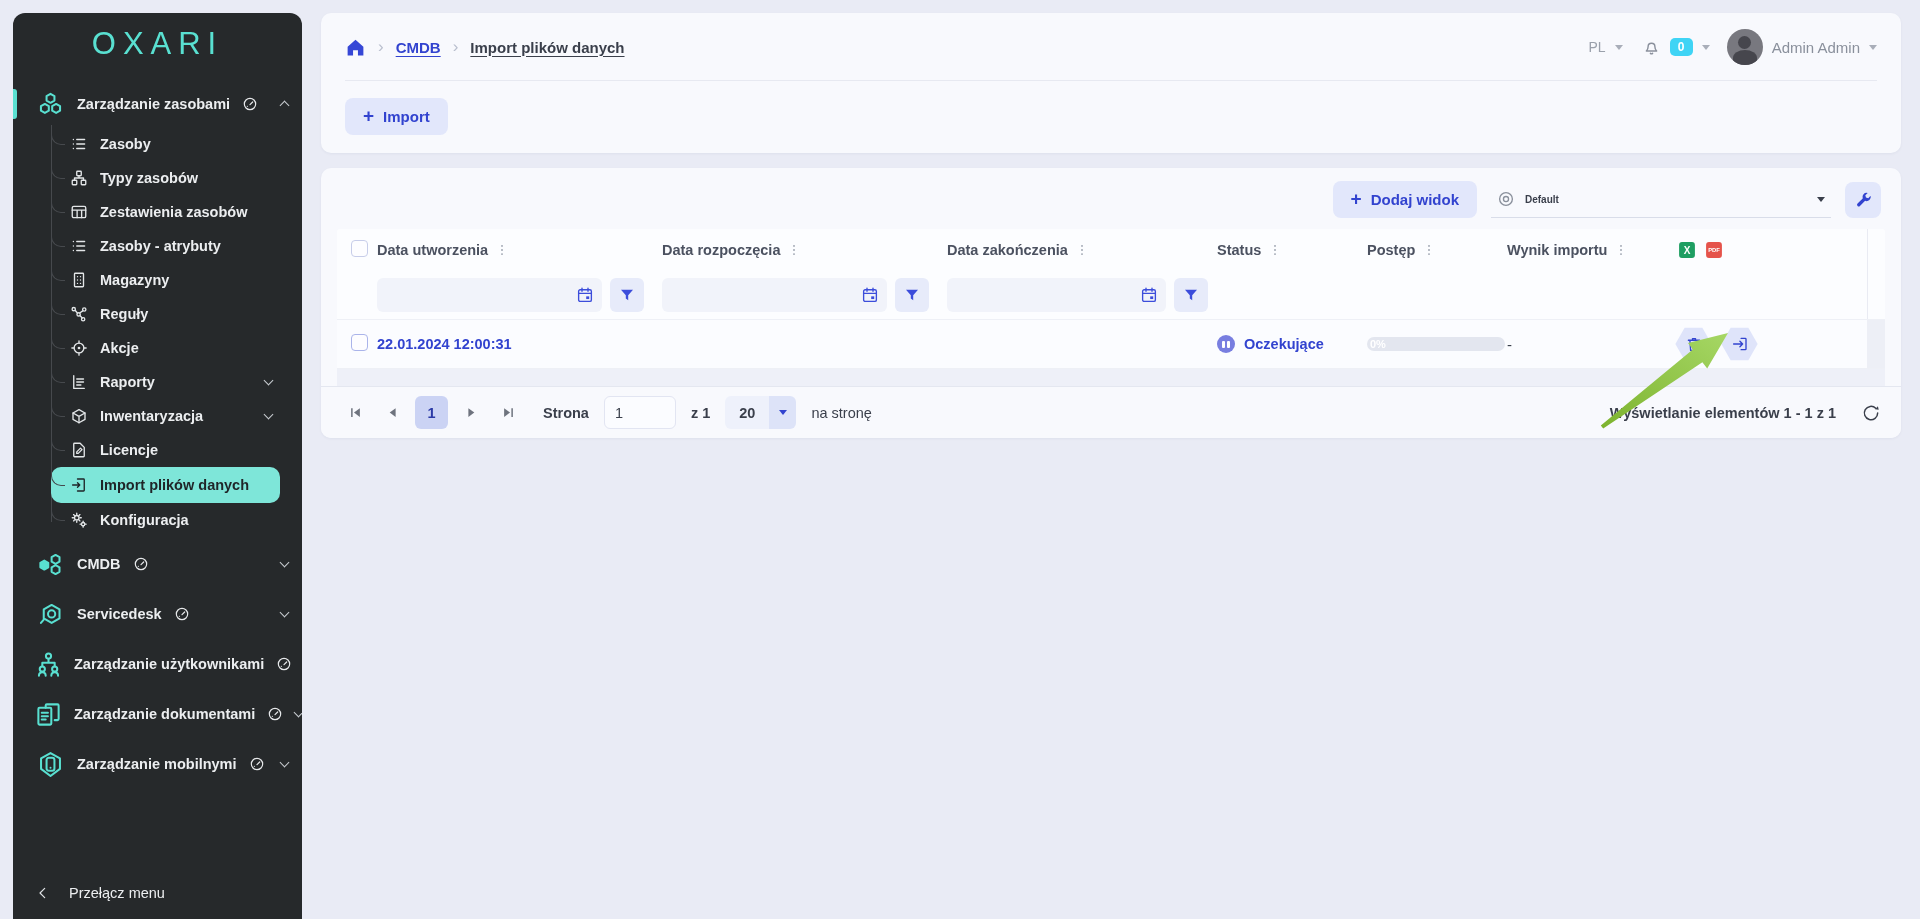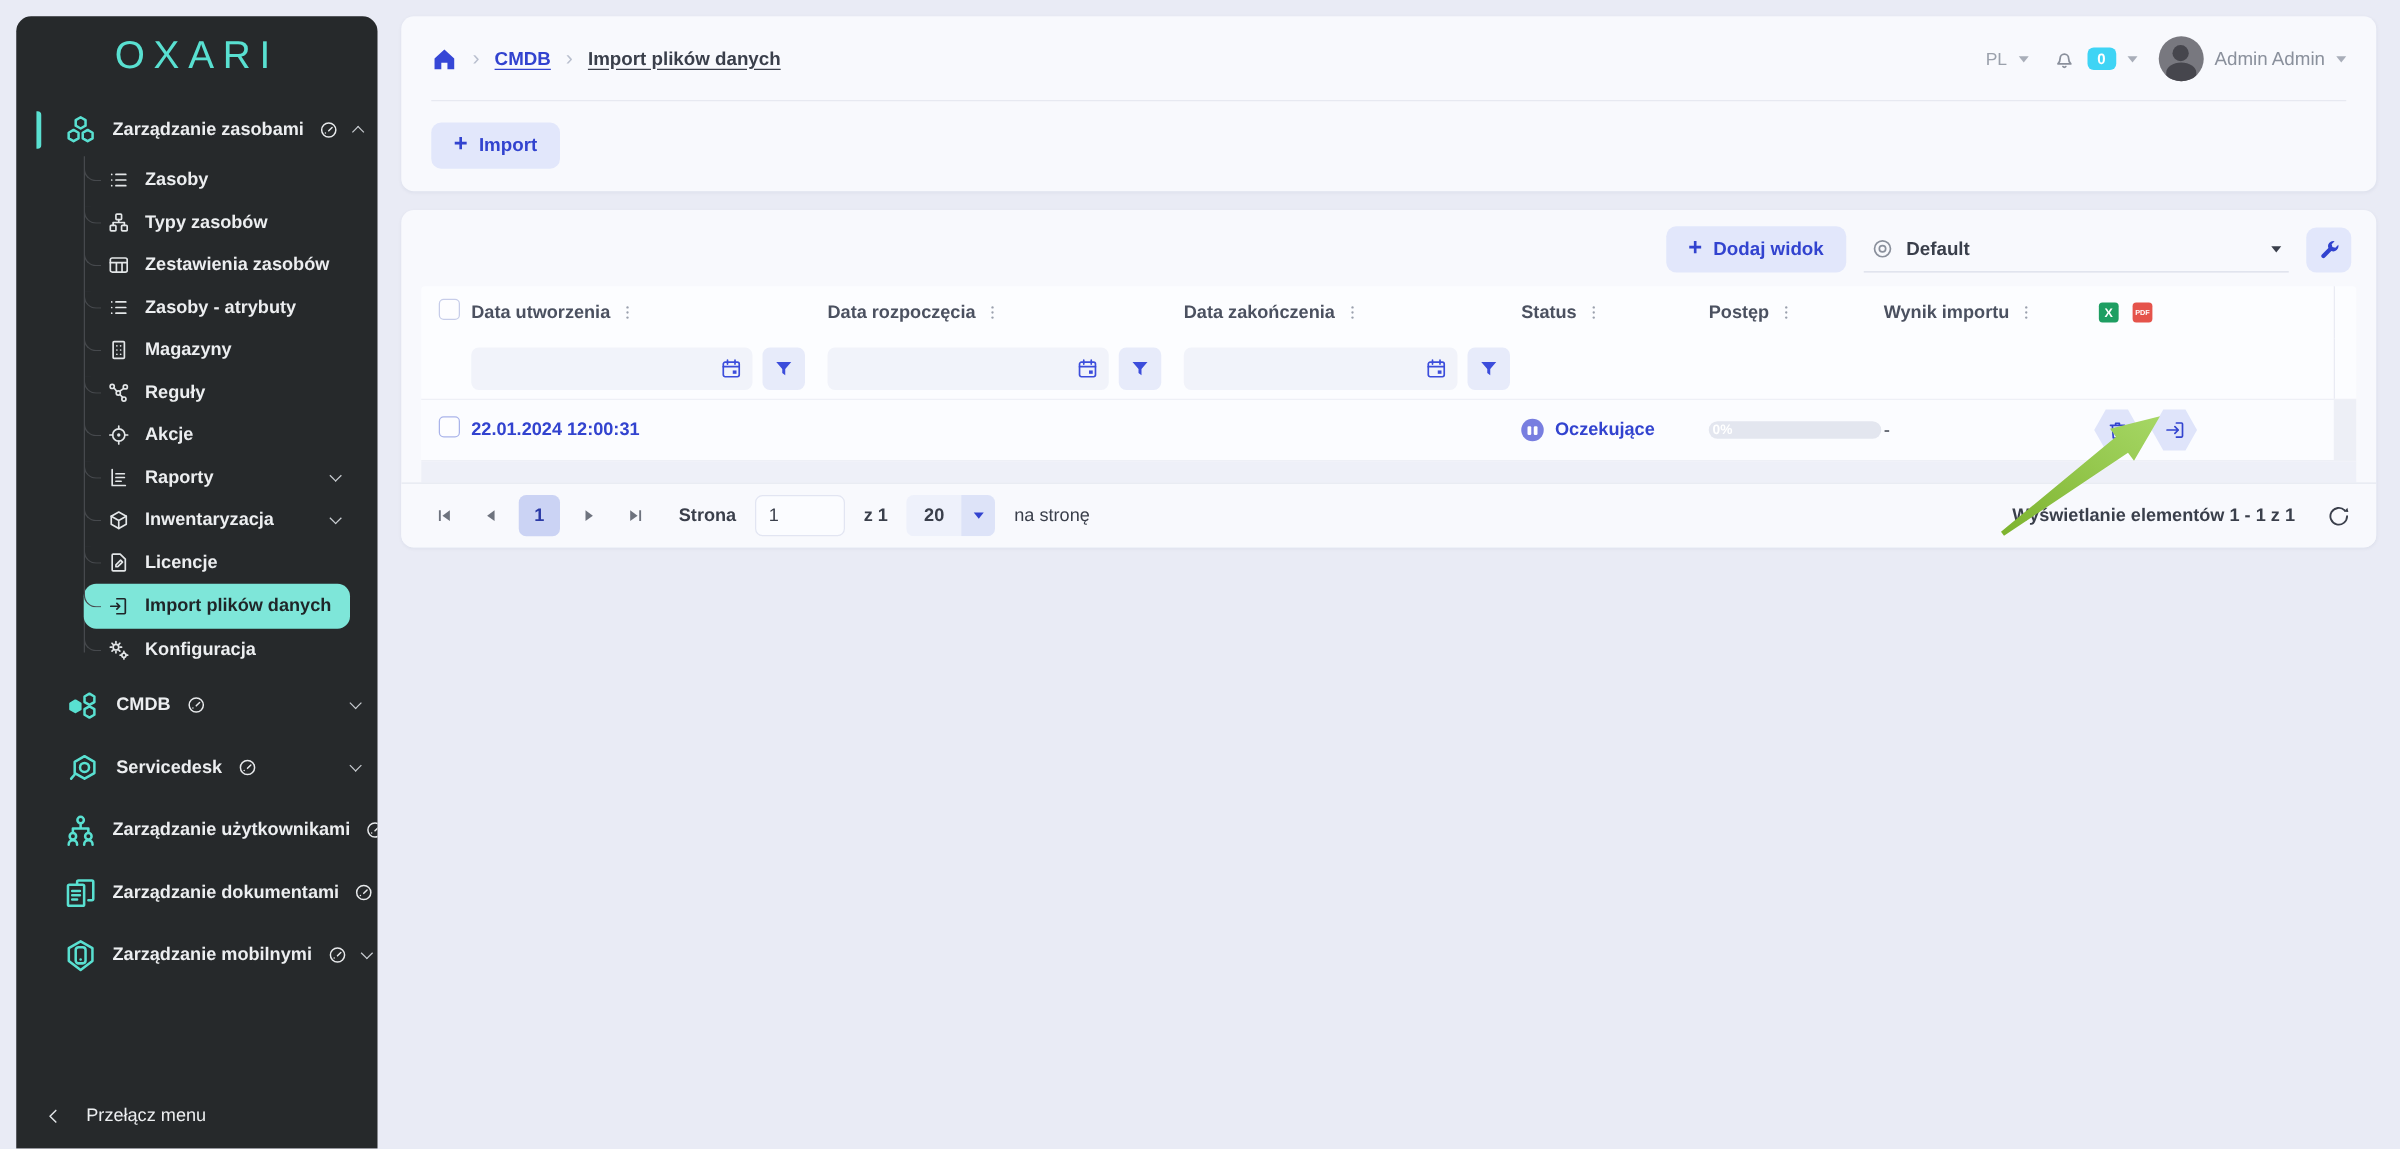--- a/index.html
+++ b/index.html
@@ -6,21 +6,21 @@
   html,body { width:1920px; height:919px; overflow:hidden; }
   body { font-family:"Liberation Sans", sans-serif; background:#e9ebf5; }
   .page { position:relative; width:1920px; height:919px; background:#e9ebf5; overflow:hidden; }
 
   
   .sidebar { position:absolute; left:13px; top:13px; bottom:0; width:289px;
     background:#26292b; border-radius:12px 12px 0 0; color:#eceef0;
     display:flex; flex-direction:column; }
   .logo-wrap { height:62px; display:flex; align-items:center; justify-content:center; flex:0 0 auto; }
   .logo-text { color:#59e0d1; font-size:31px; letter-spacing:7px; font-weight:500; }
-  .menu { flex:1 1 auto; overflow:hidden; padding-top:2px;margin-left:16px; }
+  .menu { flex:1 1 auto; overflow:hidden; padding-top:2px; }
   .mi { position:relative; display:flex; align-items:center; gap:12px; cursor:pointer;
     padding:0 14px 0 22px; font-size:14.5px; font-weight:700; white-space:nowrap; }
   .mi.group { height:46px; margin-top:4px; }
   .mi.group .mi-icon { width:30px; height:30px; color:#59e0d1; display:flex; align-items:center; justify-content:center; }
   .mi.group .mi-icon svg { width:27px; height:27px; }
   .gauge { width:16px; height:16px; color:#e7e9eb; display:flex; }
   .gauge svg { width:16px; height:16px; }
   .chev { width:7px; height:7px; border-right:1.5px solid #c9cdd2; border-bottom:1.5px solid #c9cdd2; flex:0 0 auto; }
   .chev.down { transform:rotate(45deg); margin-top:-3px; }
   .chev.up { transform:rotate(-135deg); margin-top:3px; }
@@ -67,21 +67,21 @@
   .divider { height:1px; background:#e7e9f1; margin:15px 0 17px; }
   .btn-soft { display:inline-flex; align-items:center; gap:9px; background:#e2e7fb; color:#3243cf;
     font-weight:700; font-size:15px; border:none; border-radius:8px; padding:0 18px; height:37px;
     cursor:pointer; font-family:inherit; }
   .plus { font-size:19px; font-weight:700; line-height:1; margin-top:-2px; }
 
   
   .card-table { margin-top:15px; padding-bottom:0; overflow:hidden; }
   .toolbar { display:flex; align-items:center; justify-content:flex-end; gap:14px; padding:13px 20px 11px; }
   .view-select { display:flex; align-items:center; gap:10px; width:340px; height:36px;
-    border-bottom:1px solid #d9dde9; padding:0 6px; font-size:15px; font-weight:700; color:#3a3f4b; cursor:pointer; }
+    border-bottom:1px solid #d9dde9; padding:0 6px; font-size:10px; font-weight:700; color:#3a3f4b; cursor:pointer; }
   .eye-ic { color:#8a909c; display:flex; } .eye-ic svg { width:18px; height:18px; }
   .view-select .tri-down { margin-left:auto; border-top-color:#3a3f4b; }
   .btn-icon { width:36px; height:36px; border-radius:8px; background:#e2e7fb; border:none; cursor:pointer;
     display:flex; align-items:center; justify-content:center; color:#3243cf; }
   .btn-icon svg { width:19px; height:19px; }
 
   .table { margin:0 16px; background:#fcfdff; border-radius:3px; }
   .t-row { display:grid; grid-template-columns:40px 285px 285px 270px 150px 140px 150px 1fr 18px; align-items:center; }
   .t-head { height:42px; }
   .hcell { display:flex; align-items:center; gap:5px; font-size:14.5px; color:#4b5160; font-weight:700; }

